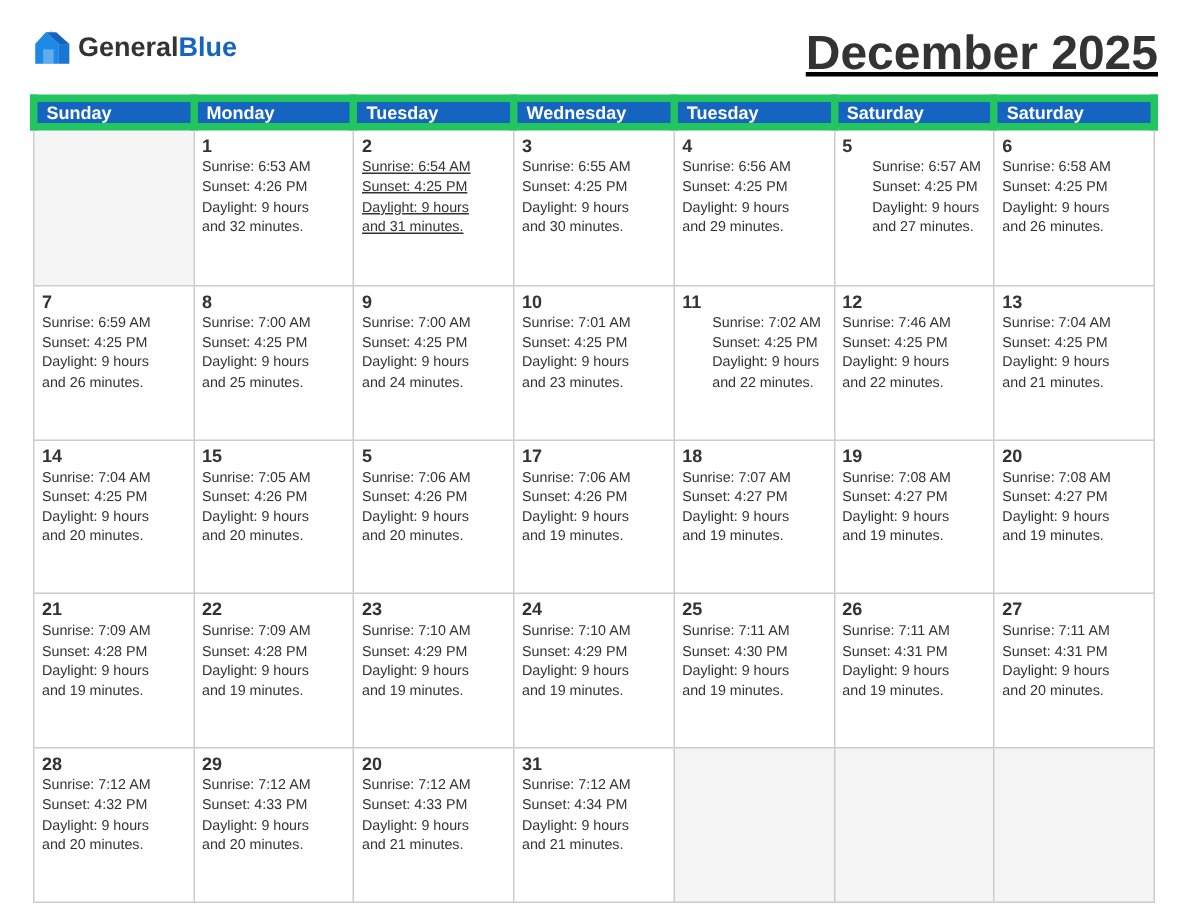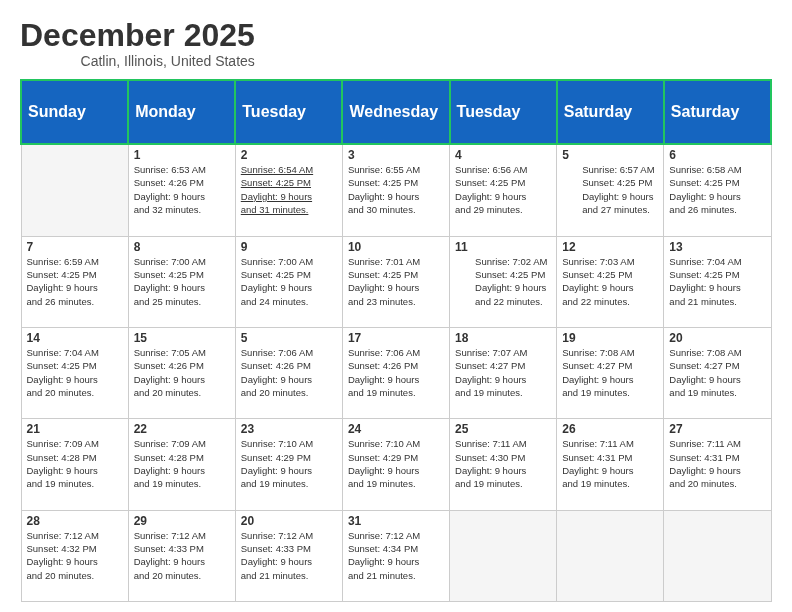--- a/index.html
+++ b/index.html
@@ -34,44 +34,45 @@
     }
     .logo-general { color: #333; }
     .logo-blue { color: #1565c0; }
     .logo-icon {
       width: 28px;
       height: 28px;
       margin-right: 4px;
     }
     .title-area {
       text-align: right;
+      text-decoration: underline;
     }
     .month-title {
       font-size: 32px;
       font-weight: bold;
       color: #333;
       line-height: 1.1;
     }
     .location {
       font-size: 14px;
       color: #555;
     }
     .calendar {
       width: 100%;
       border-collapse: collapse;
       flex: 1;
     }
     .calendar th {
       background-color: #1565c0;
       color: #fff;
-      font-size: 16px;
+      font-size: 12px;
       font-weight: bold;
-      padding: 22px 6px;
+      padding: 0 6px;
       text-align: left;
-      border: 2px solid #22c55e;
+      border: 5px solid #22c55e;
     }
     .calendar td {
       border: 1px solid #ccc;
       vertical-align: top;
       padding: 3px 5px;
       font-size: 10px;
       color: #333;
       width: 107px;
       background: #fff;
     }
@@ -95,23 +96,36 @@
     }
     .row-shade td {
       background-color: #f0f4ff;
     }
   </style>
 </head>
 <body>
 
 <div class="page">
   <div class="header">
+    <div class="logo">
+      <svg class="logo-icon" viewBox="0 0 32 32">
+        <polygon points="16,2 28,12 28,28 4,28 4,12" fill="#1565c0" opacity="0.15"></polygon>
+        <polygon points="20,4 30,13 22,13 12,4" fill="#1565c0"></polygon>
+        <polygon points="22,13 30,13 30,28 22,28" fill="#1976d2"></polygon>
+        <polygon points="4,28 22,28 22,13 12,4 4,13" fill="#1e88e5"></polygon>
+        <rect x="10" y="17" width="8" height="11" fill="#fff" opacity="0.3"></rect>
+      </svg>
+      <div>
+        <div class="logo-text">
+          <span class="logo-general">General</span><span class="logo-blue">Blue</span>
+        </div>
+      </div>
+    </div>
     <div class="title-area">
       <div class="month-title">December 2025</div>
-      <div class="location">Catlin, Illinois, United States</div>
     </div>
   </div>
 
   <table class="calendar">
     <thead>
       <tr>
       <th>Sunday</th>
           <th>Monday</th>
           <th>Tuesday</th>
           <th>Wednesday</th>
@@ -197,21 +211,21 @@
           </td>
           <td>
             <span class="day-num">11</span>
             <div class="day-info" style="white-space: pre-line; margin-left: 20px;">Sunrise: 7:02 AM
 Sunset: 4:25 PM
 Daylight: 9 hours
 and 22 minutes.</div>
           </td>
           <td>
             <span class="day-num">12</span>
-            <div class="day-info" style="white-space: pre-line;">Sunrise: 7:03 AM
+            <div class="day-info" style="white-space: pre-line;">Sunrise: 7:46 AM
 Sunset: 4:25 PM
 Daylight: 9 hours
 and 22 minutes.</div>
           </td>
           <td>
             <span class="day-num">13</span>
             <div class="day-info" style="white-space: pre-line;">Sunrise: 7:04 AM
 Sunset: 4:25 PM
 Daylight: 9 hours
 and 21 minutes.</div>

